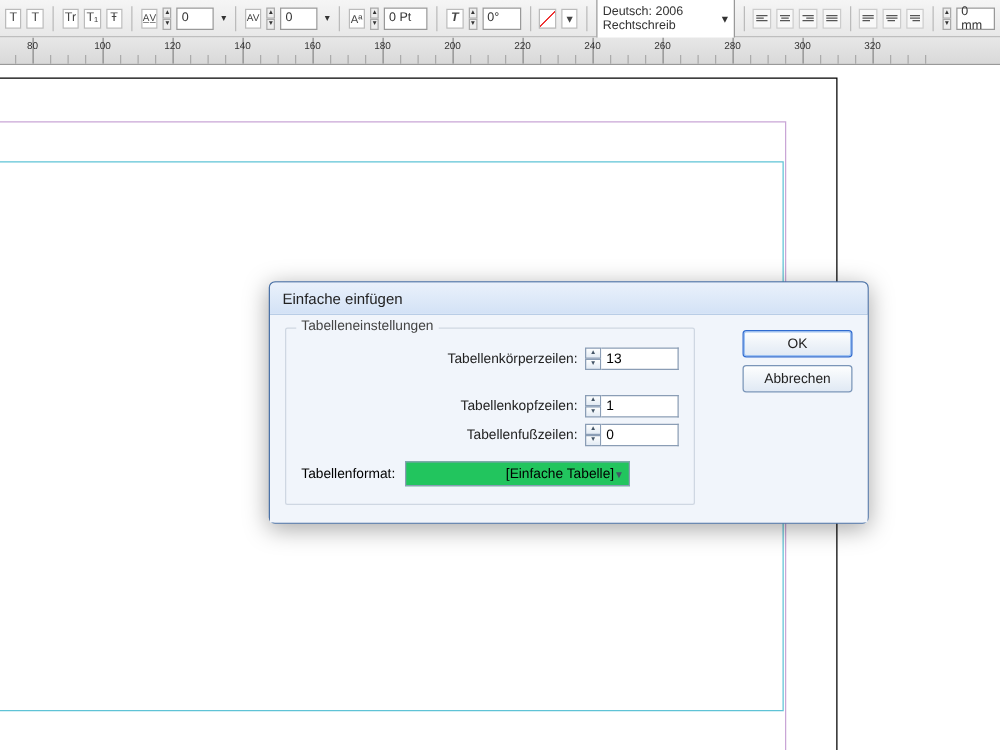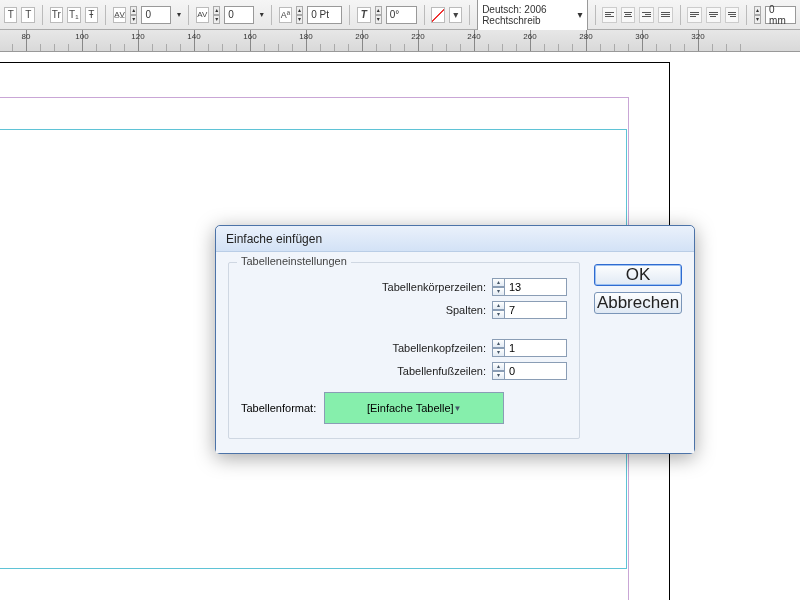--- a/index.html
+++ b/index.html
@@ -88,32 +88,33 @@
   .numinput .spin div { height:9px; border:1px solid #8a9db5; background:linear-gradient(#fdfefe,#e3ebf4); font-size:6px; text-align:center; line-height:7px; color:#456; }
   .numinput input {
     width:62px; height:18px; border:1px solid #8a9db5; border-left:none;
     font-size:11px; padding:0 4px; background:#fff;
   }
   .gap { height:10px; }
 
   .selectrow { display:flex; align-items:center; gap:8px; margin-top:12px; }
   .selectrow label { font-size:11px; }
   .select {
-    width:180px; height:32px; border:1px solid #8a9db5; background:#86efac;
-    display:flex; align-items:center; justify-content:center;
+    width:180px; height:20px; border:1px solid #8a9db5; background:#22c55e;
+    display:flex; align-items:center; justify-content:flex-end;
     padding:0 4px; font-size:11px;
   }
   .select .arrow { font-size:8px; color:#456; }
 
   .btns { display:flex; flex-direction:column; gap:6px; padding-top:2px; }
   .btn {
     width:88px; height:22px; border:1px solid #7a95b8; border-radius:3px;
     background:linear-gradient(#fdfefe,#e0e9f4);
-    font-size:17px; color:#222; display:flex; align-items:center; justify-content:center;
+    font-size:11px; color:#222; display:flex; align-items:center; justify-content:center;
     cursor:default;
+    margin-left:24px;
   }
   .btn.primary { border:1px solid #2f6bd0; box-shadow:0 0 0 1px #9cc1f2 inset; }
 </style>
 </head>
 <body>
 
 <div class="panel">
   <div class="ico">T</div>
   <div class="ico">T</div>
   <div class="sep"></div>
@@ -290,30 +291,20 @@
       <div class="row">
         <label><span>Tabellenkörperzeilen:</span></label>
         <div class="numinput">
           <div class="spin">
               <div>▴</div>
               <div>▾</div>
             </div>
           <input value="13" style="">
         </div>
       </div>
-      <div class="row">
-        <label><span>Spalten:</span></label>
-        <div class="numinput">
-          <div class="spin">
-              <div>▴</div>
-              <div>▾</div>
-            </div>
-          <input value="7" style="">
-        </div>
-      </div>
       <div class="gap"></div>
       <div class="row">
         <label><span>Tabellenkopfzeilen:</span></label>
         <div class="numinput">
           <div class="spin">
               <div>▴</div>
               <div>▾</div>
             </div>
           <input value="1" style="">
         </div>

